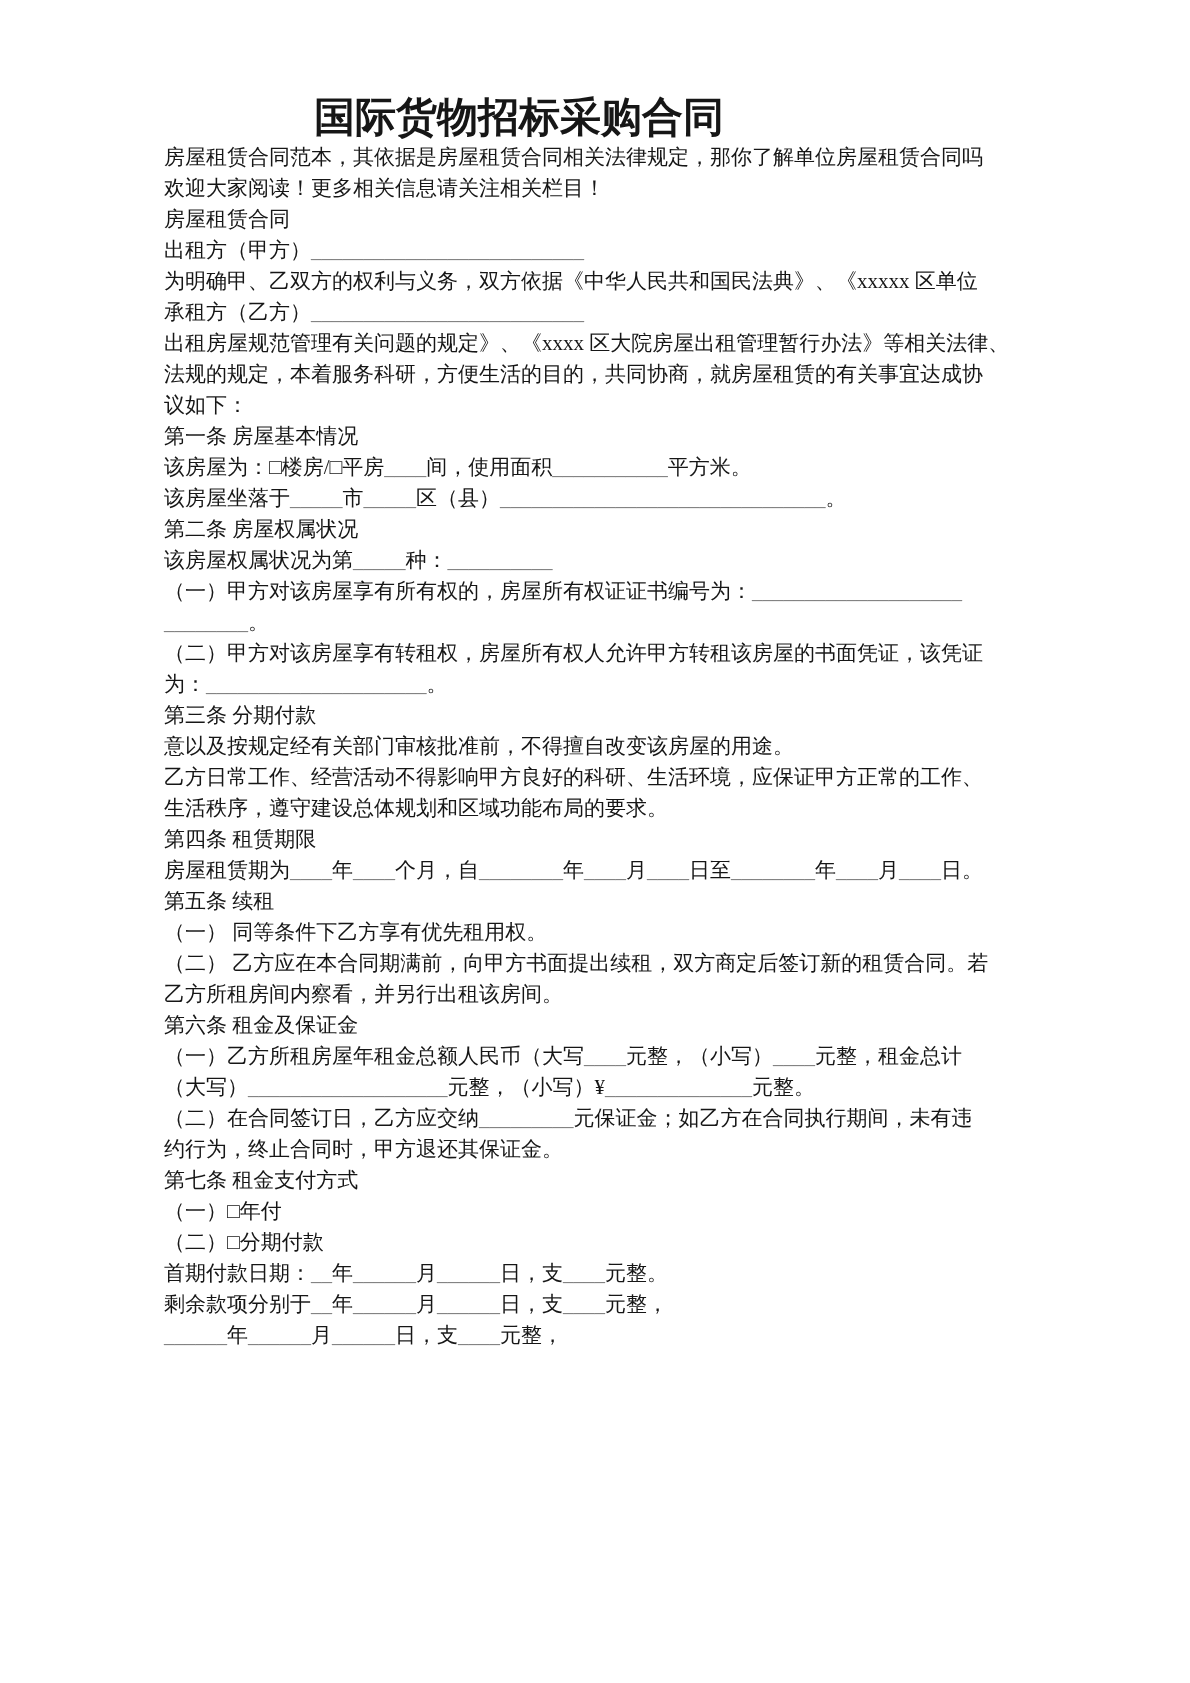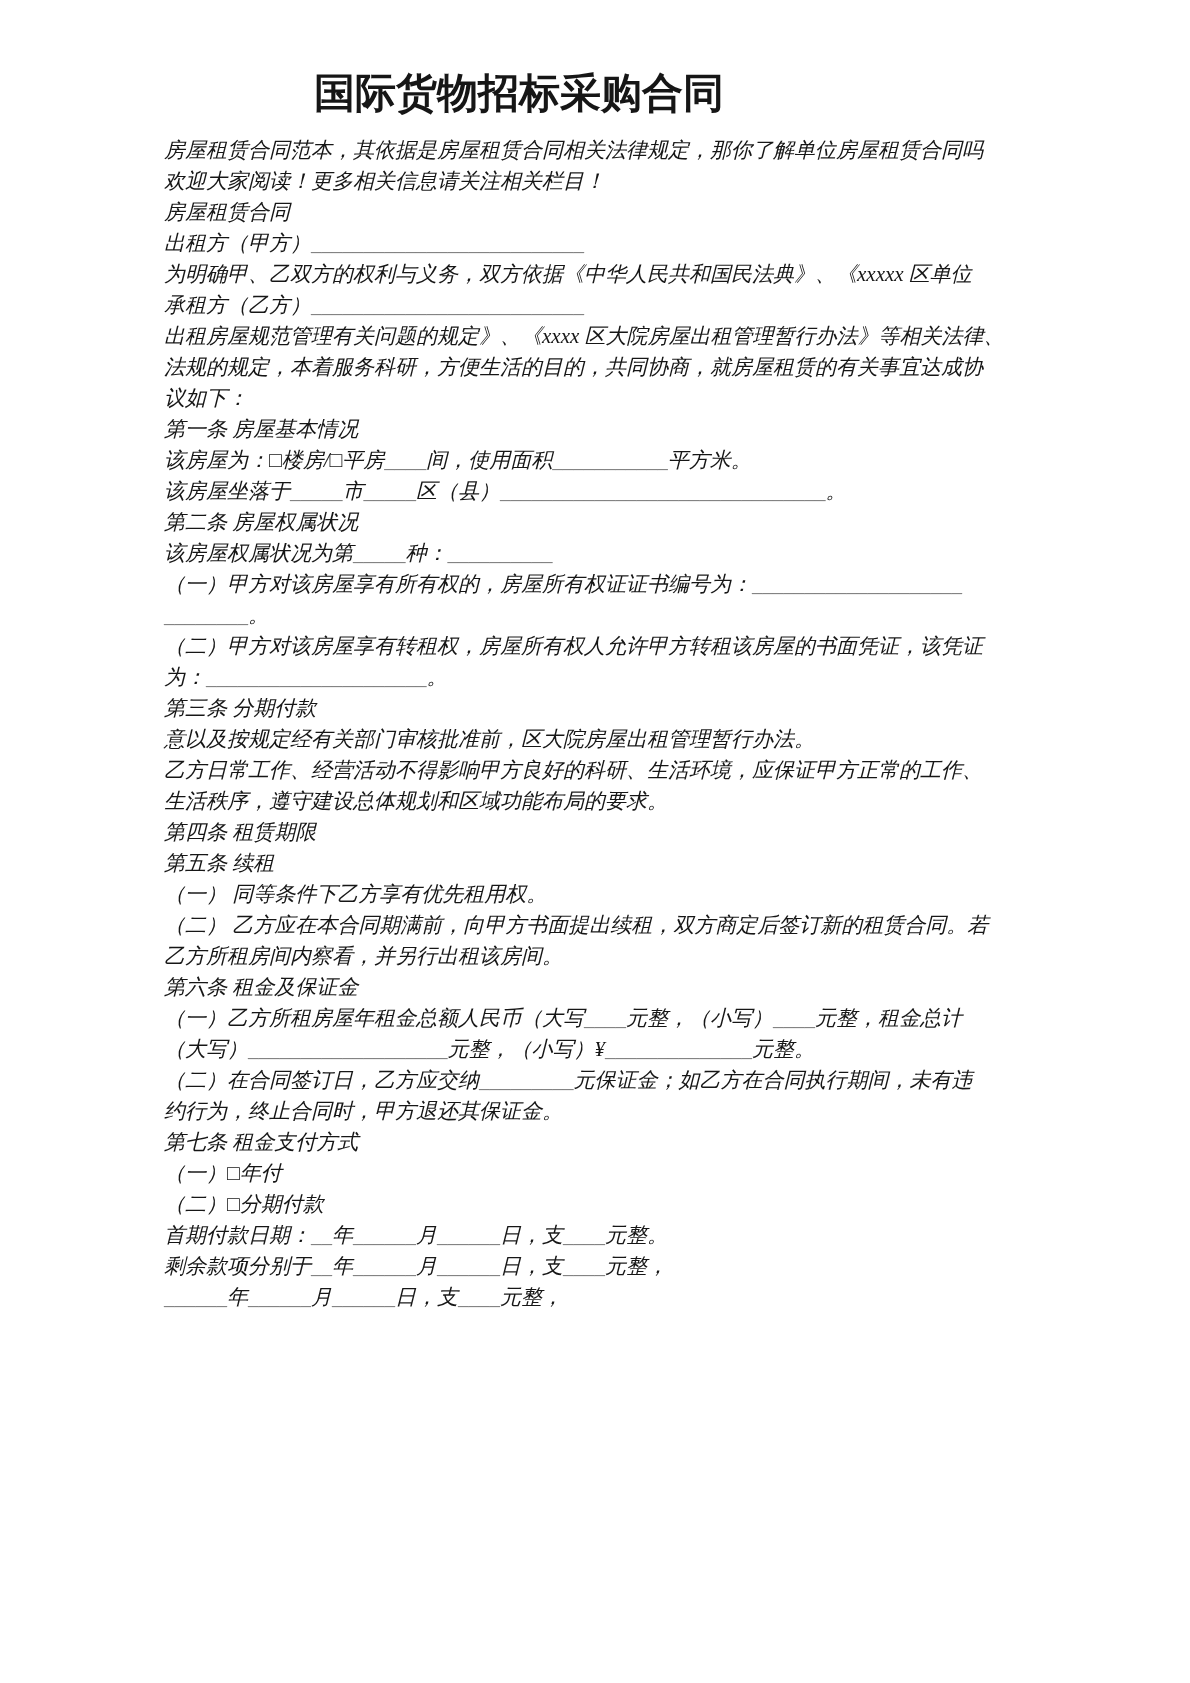--- a/index.html
+++ b/index.html
@@ -9,37 +9,35 @@
   }
   html,body{margin:0;padding:0;}
   body{
     width:1190px;height:1683px;
     background:var(--page-bg);
     font-family:"Liberation Serif","DejaVu Serif",serif;
   }
   .page{
     box-sizing:border-box;
     width:1014px;height:1683px;
-    padding:68px 140px 0 164px;
+    padding:92px 140px 0 164px;
     color:var(--text-color);
     overflow:hidden;
   }
   .doc-title{
     margin:0;
     font-size:41px;
     line-height:50px;
     font-weight:bold;
     text-align:center;
     white-space:pre;
   }
   .doc-body{
-    margin-top:17px;
     font-size:21px;
     line-height:31px;
-    font-style:italic;
   }
   .doc-line{
     white-space:pre;
   }
   .fill{
     color:var(--fill-color);
   }
   .checkbox{
     color:var(--text-color);
   }
@@ -62,24 +60,25 @@
       <div class="doc-line">第一条 房屋基本情况</div>
       <div class="doc-line">该房屋为：<span class="checkbox">□</span>楼房/<span class="checkbox">□</span>平房<span class="fill">____</span>间，使用面积<span class="fill">___________</span>平方米。</div>
       <div class="doc-line">该房屋坐落于<span class="fill">_____</span>市<span class="fill">_____</span>区（县）<span class="fill">_______________________________</span>。</div>
       <div class="doc-line">第二条 房屋权属状况</div>
       <div class="doc-line">该房屋权属状况为第<span class="fill">_____</span>种：<span class="fill">__________</span></div>
       <div class="doc-line">（一）甲方对该房屋享有所有权的，房屋所有权证证书编号为：<span class="fill">____________________</span></div>
       <div class="doc-line"><span class="fill">________</span>。</div>
       <div class="doc-line">（二）甲方对该房屋享有转租权，房屋所有权人允许甲方转租该房屋的书面凭证，该凭证</div>
       <div class="doc-line">为：<span class="fill">_____________________</span>。</div>
       <div class="doc-line">第三条 分期付款</div>
-      <div class="doc-line">意以及按规定经有关部门审核批准前，区大院房屋出租管理暂行办法。</div>
+      <div class="doc-line">意以及按规定经有关部门审核批准前，不得擅自改变该房屋的用途。</div>
       <div class="doc-line">乙方日常工作、经营活动不得影响甲方良好的科研、生活环境，应保证甲方正常的工作、</div>
       <div class="doc-line">生活秩序，遵守建设总体规划和区域功能布局的要求。</div>
       <div class="doc-line">第四条 租赁期限</div>
+      <div class="doc-line">房屋租赁期为<span class="fill">____</span>年<span class="fill">____</span>个月，自<span class="fill">________</span>年<span class="fill">____</span>月<span class="fill">____</span>日至<span class="fill">________</span>年<span class="fill">____</span>月<span class="fill">____</span>日。</div>
       <div class="doc-line">第五条 续租</div>
       <div class="doc-line">（一） 同等条件下乙方享有优先租用权。</div>
       <div class="doc-line">（二） 乙方应在本合同期满前，向甲方书面提出续租，双方商定后签订新的租赁合同。若</div>
       <div class="doc-line">乙方所租房间内察看，并另行出租该房间。</div>
       <div class="doc-line">第六条 租金及保证金</div>
       <div class="doc-line">（一）乙方所租房屋年租金总额人民币（大写<span class="fill">____</span>元整，（小写）<span class="fill">____</span>元整，租金总计</div>
       <div class="doc-line">（大写）<span class="fill">___________________</span>元整，（小写）¥<span class="fill">______________</span>元整。</div>
       <div class="doc-line">（二）在合同签订日，乙方应交纳<span class="fill">_________</span>元保证金；如乙方在合同执行期间，未有违</div>
       <div class="doc-line">约行为，终止合同时，甲方退还其保证金。</div>
       <div class="doc-line">第七条 租金支付方式</div>

